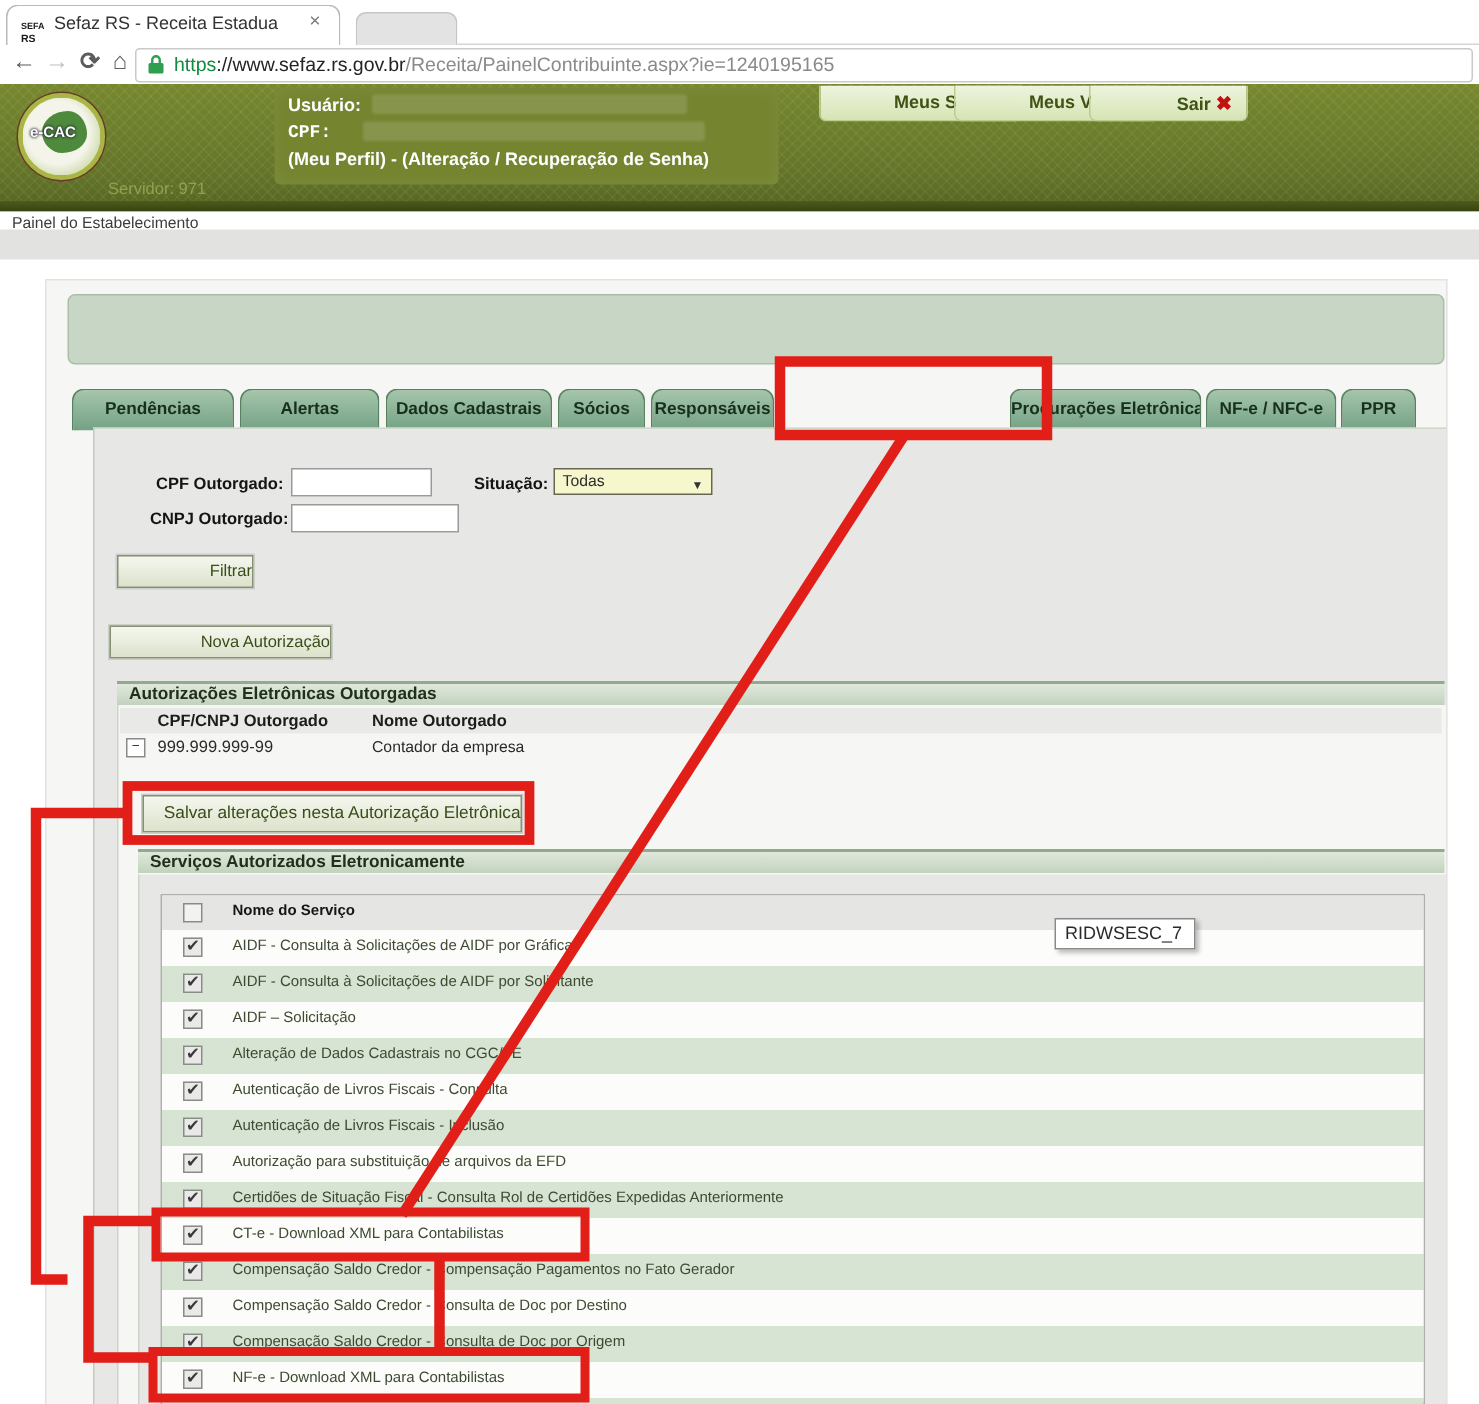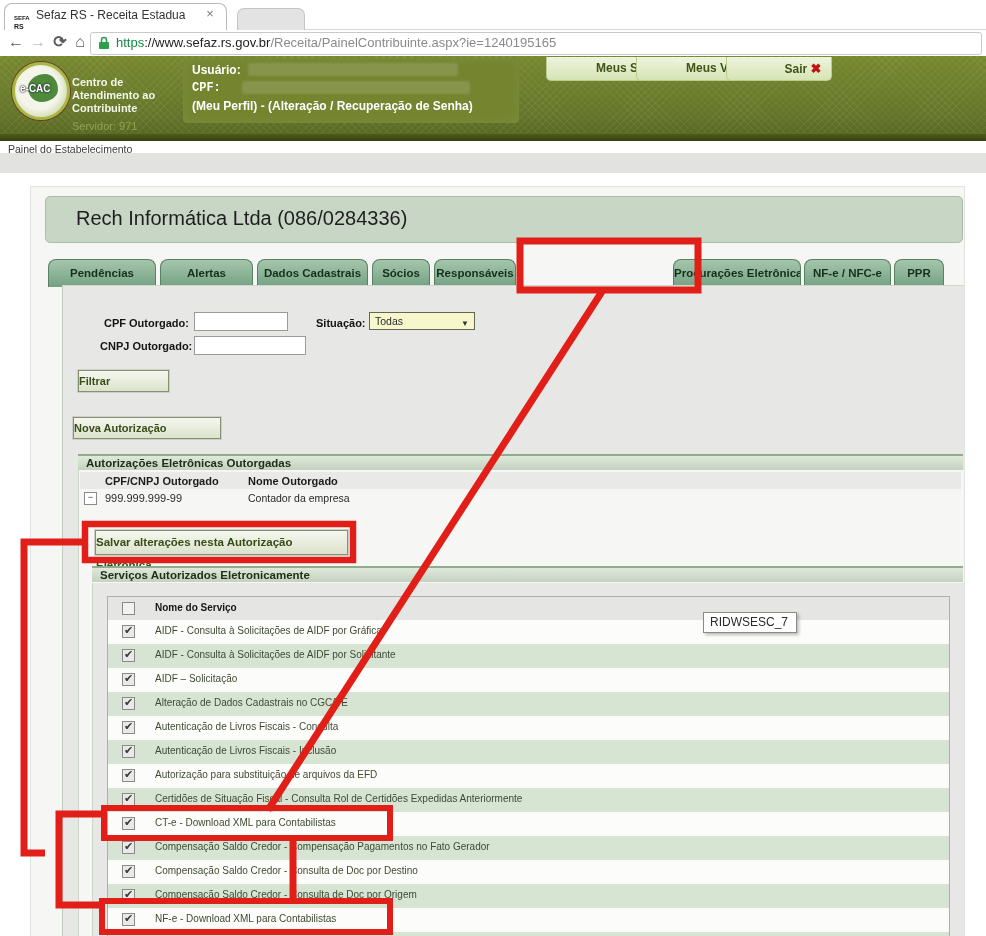--- a/index.html
+++ b/index.html
@@ -65,21 +65,21 @@
   .tab.active{background:#fafaf7;border-color:#9aa698;color:#1e3322;z-index:5;height:28px;}
   .tabpanel{left:62px;top:285px;width:901px;height:651px;background:#e7e7e5;border-left:1px solid #c2ccbe;border-top:1px solid #cfd8cb;}
 
   .sechead{height:16px;background:linear-gradient(#e0e8dc,#c2d2be);border-top:2px solid #8fac8c;
     font-size:11.5px;font-weight:bold;color:#20301a;line-height:15px;padding-left:8px;box-sizing:border-box;}
   .label{font-size:11px;font-weight:bold;color:#141414;}
   .tinput{background:#ffffff;border:1px solid #9a9a98;}
   .select{background:#f7f7cd;border:1px solid #666655;font-size:10.5px;color:#2c2c2c;line-height:16px;padding-left:5px;box-sizing:border-box;}
   .select .arrow{position:absolute;right:5px;top:3px;font-size:8px;color:#333;}
   .btn{background:linear-gradient(#f5f7ef,#dce2cb);border:1px solid #84926f;box-shadow:0 0 0 1px #cdcdcb;
-    color:#374c17;font-weight:bold;font-size:11px;text-align:left;}
+    color:#374c17;font-weight:normal;font-size:11px;text-align:right;}
 
   .otable-head{background:#e9e9e7;}
   .cell{font-size:11px;color:#2a2a2a;white-space:nowrap;}
   .cell.b{font-weight:bold;color:#1c1c1c;}
   .expand{width:11px;height:11px;background:#ffffff;border:1px solid #8a8a8a;font-size:9px;line-height:9px;text-align:center;color:#333;}
 
   .outbody{left:78px;top:470px;width:885px;height:466px;background:#f6f6f4;border-left:1px solid #ccd6c8;}
   .servbody{left:92px;top:583px;width:871px;height:353px;background:#e7e7e5;border-left:1px solid #ccd6c8;}
 
   .stable{left:107px;top:596px;width:843px;height:340px;background:#fcfcfa;border:1px solid #aeaeac;box-sizing:border-box;}
@@ -127,39 +127,37 @@
   </svg>
   <div class="abs urltext"><span class="u-scheme">https</span><span class="u-host">://www.sefaz.rs.gov.br</span><span class="u-path">/Receita/PainelContribuinte.aspx?ie=1240195165</span></div>
 
   <div class="abs oheader">
     <div class="hatch"></div>
     <div class="hbottom"></div>
   </div>
   <div class="abs logo-circle"></div>
   <div class="abs logo-map"></div>
   <div class="abs logo-text">e-CAC</div>
-  <div class="abs org-name">Centro de Atendimento ao Contribuinte</div>
   <div class="abs servidor">Servidor: 971</div>
   <div class="abs hpanel"></div>
   <div class="abs htext" style="left:192px;top:63px;">Usuário:</div>
   <div class="abs htext" style="left:192px;top:81px;font-family:Liberation Mono, monospace;">CPF:</div>
   <div class="abs htext" style="left:192px;top:99px;">(Meu Perfil) - (Alteração / Recuperação de Senha)</div>
   <div class="abs redact" style="left:248px;top:63px;width:210px;height:13px;"></div>
   <div class="abs redact" style="left:242px;top:81px;width:228px;height:13px;"></div>
   <div class="abs hbtn" style="left:546px;width:86px;">Meus Serviços</div>
   <div class="abs hbtn" style="left:636px;width:86px;">Meus Vínculos</div>
   <div class="abs hbtn" style="left:726px;width:56px;"><span>Sair</span> <span class="sair-x">✖</span></div>
 
   <div class="abs crumbbar"></div>
   <div class="abs crumb">Painel do Estabelecimento</div>
   <div class="abs grayband"></div>
 
   <div class="abs content"></div>
   <div class="abs title-banner"></div>
-  <div class="abs title-text">Rech Informática Ltda (086/0284336)</div>
 
   <div class="abs tab" style="left:48px;width:106px;">Pendências</div>
   <div class="abs tab" style="left:160px;width:91px;">Alertas</div>
   <div class="abs tab" style="left:257px;width:109px;">Dados Cadastrais</div>
   <div class="abs tab" style="left:372px;width:56px;">Sócios</div>
   <div class="abs tab" style="left:434px;width:80px;">Responsáveis</div>
   <div class="abs tab" style="left:673px;width:126px;">Procurações Eletrônicas</div>
   <div class="abs tab" style="left:804px;width:85px;">NF-e / NFC-e</div>
   <div class="abs tab" style="left:894px;width:48px;">PPR</div>
 

